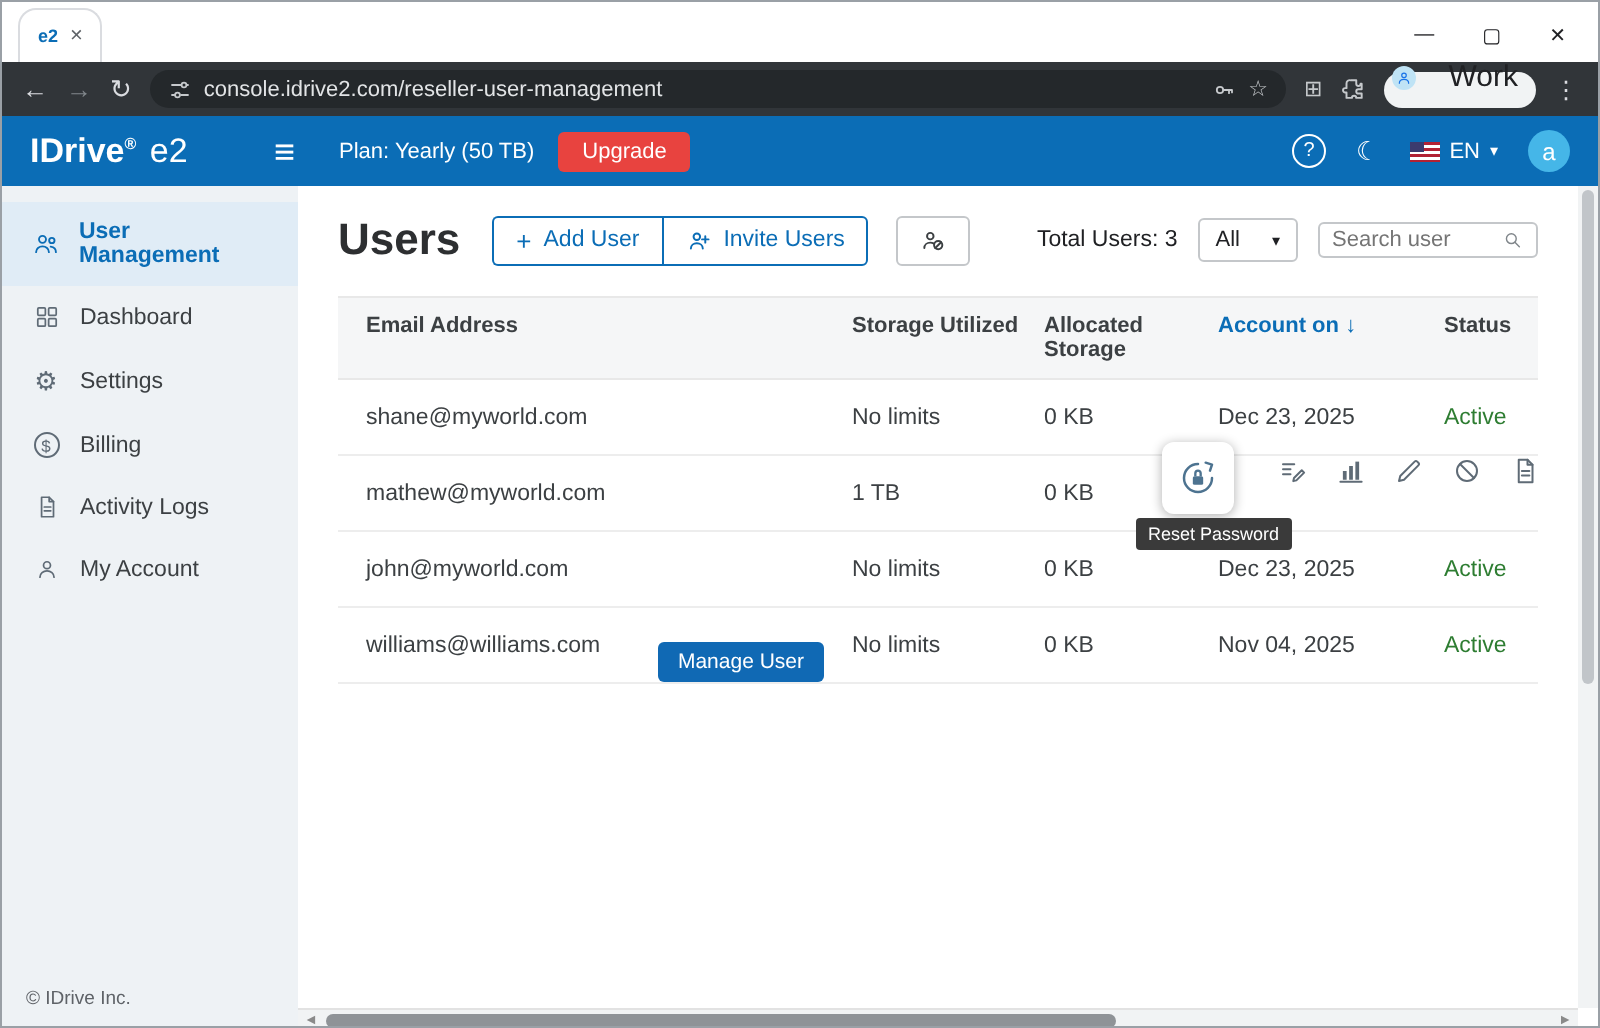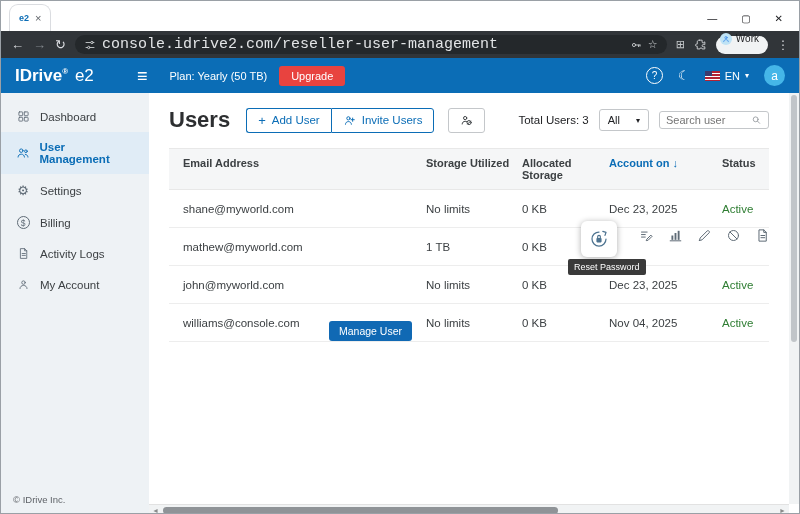--- a/index.html
+++ b/index.html
@@ -15,24 +15,24 @@
   .tab-title{ white-space:nowrap; overflow:hidden; text-overflow:ellipsis; max-width:160px; }
   .tab-close{ color:#5f6368; font-size:11px; cursor:pointer; }
   .win-controls{ margin-left:auto; display:flex; gap:24px; padding:0 16px 7px 0; color:#202124; font-size:10px; }
   .win-controls span{ cursor:pointer; }
 
   
   .toolbar{ height:27px; background:#313539; display:flex; align-items:center; gap:9px; padding:0 10px; }
   .nav-glyph{ color:#dadce0; font-size:13px; cursor:pointer; line-height:1; }
   .nav-glyph.dim{ color:#80868b; }
   .urlbar{ flex:1; height:19px; background:#24282b; border-radius:10px; display:flex; align-items:center; gap:6px; padding:0 9px; }
-  .url-text{ flex:1; color:#e2e4e6; font-size:15px; white-space:nowrap; overflow:hidden;font-family:Liberation Mono, monospace; }
+  .url-text{ flex:1; color:#e2e4e6; font-size:11px; white-space:nowrap; overflow:hidden; }
   .star{ color:#c6c9cc; font-size:11px; cursor:pointer; }
   .split{ color:#c6c9cc; font-size:11px; cursor:pointer; }
-  .profile-chip{ background:#f1f3f4; border-radius:9px; height:18px; display:flex; align-items:center; gap:4px; padding:0 9px 12px 4px; font-size:10px; color:#202124; cursor:pointer; }
+  .profile-chip{ background:#f1f3f4; border-radius:9px; height:18px; display:flex; align-items:center; gap:16px; padding:0 9px 12px 4px; font-size:15px; color:#202124; cursor:pointer; }
   .chip-dot{ width:12px; height:12px; border-radius:50%; background:#bfe3f5; display:flex; align-items:center; justify-content:center; }
   .menu-dots{ color:#dadce0; font-size:12px; cursor:pointer; }
 
   
   .appheader{ height:35px; background:#0b6db6; display:flex; align-items:center; padding:0 14px; color:#fff; }
   .logo{ font-size:17px; font-weight:bold; width:122px; white-space:nowrap; }
   .logo sup{ font-size:8px; }
   .logo .e2{ font-weight:400; margin-left:2px; }
   .hamburger{ font-size:18px; cursor:pointer; margin-right:22px; line-height:1; }
   .plan{ font-size:11px; }
@@ -172,41 +172,41 @@
         <span>EN</span>
         <span class="caret">▾</span>
       </div>
       <span class="avatar">a</span>
     </div>
   </div>
 
   <div class="bodyrow">
 
     <div class="sidebar">
+      <div class="side-item active">
+        <span class="sicon">
+          <svg class="ic" width="14" height="14" viewBox="0 0 24 24">
+              <circle cx="9" cy="8" r="3"></circle>
+              <path d="M3.5 19c0-3 2.5-5 5.5-5s5.5 2 5.5 5"></path>
+              <circle cx="17" cy="9" r="2.3"></circle>
+              <path d="M16 14.3c2.6.4 4.5 2.1 4.5 4.7"></path>
+            </svg>
+        </span>
+        <span>User Management</span>
+      </div>
       <div class="side-item">
         <span class="sicon">
           <svg class="ic" width="13" height="13" viewBox="0 0 24 24">
               <rect x="3.5" y="3.5" width="7" height="7" rx="1"></rect>
               <rect x="13.5" y="3.5" width="7" height="7" rx="1"></rect>
               <rect x="3.5" y="13.5" width="7" height="7" rx="1"></rect>
               <rect x="13.5" y="13.5" width="7" height="7" rx="1"></rect>
             </svg>
         </span>
         <span>Dashboard</span>
-      </div>
-      <div class="side-item active">
-        <span class="sicon">
-          <svg class="ic" width="14" height="14" viewBox="0 0 24 24">
-              <circle cx="9" cy="8" r="3"></circle>
-              <path d="M3.5 19c0-3 2.5-5 5.5-5s5.5 2 5.5 5"></path>
-              <circle cx="17" cy="9" r="2.3"></circle>
-              <path d="M16 14.3c2.6.4 4.5 2.1 4.5 4.7"></path>
-            </svg>
-        </span>
-        <span>User Management</span>
       </div>
       <div class="side-item">
         <span class="sicon">⚙</span>
         <span>Settings</span>
       </div>
       <div class="side-item">
         <span class="sicon">
             <span class="dollar">$</span>
           </span>
         <span>Billing</span>
@@ -354,21 +354,21 @@
               <span>john@myworld.com</span>
             </div>
           <div>No limits</div>
           <div>0 KB</div>
           <div>Dec 23, 2025</div>
           <div class="status">Active</div>
         </div>
 
         <div class="trow">
           <div class="email-cell">
-            <span>williams@console.com</span>
+            <span>williams@williams.com</span>
             <button class="manage-btn">Manage User</button>
           </div>
           <div>No limits</div>
           <div>0 KB</div>
           <div>Nov 04, 2025</div>
           <div class="status">Active</div>
         </div>
       </div>
 
       <div class="hscroll">

